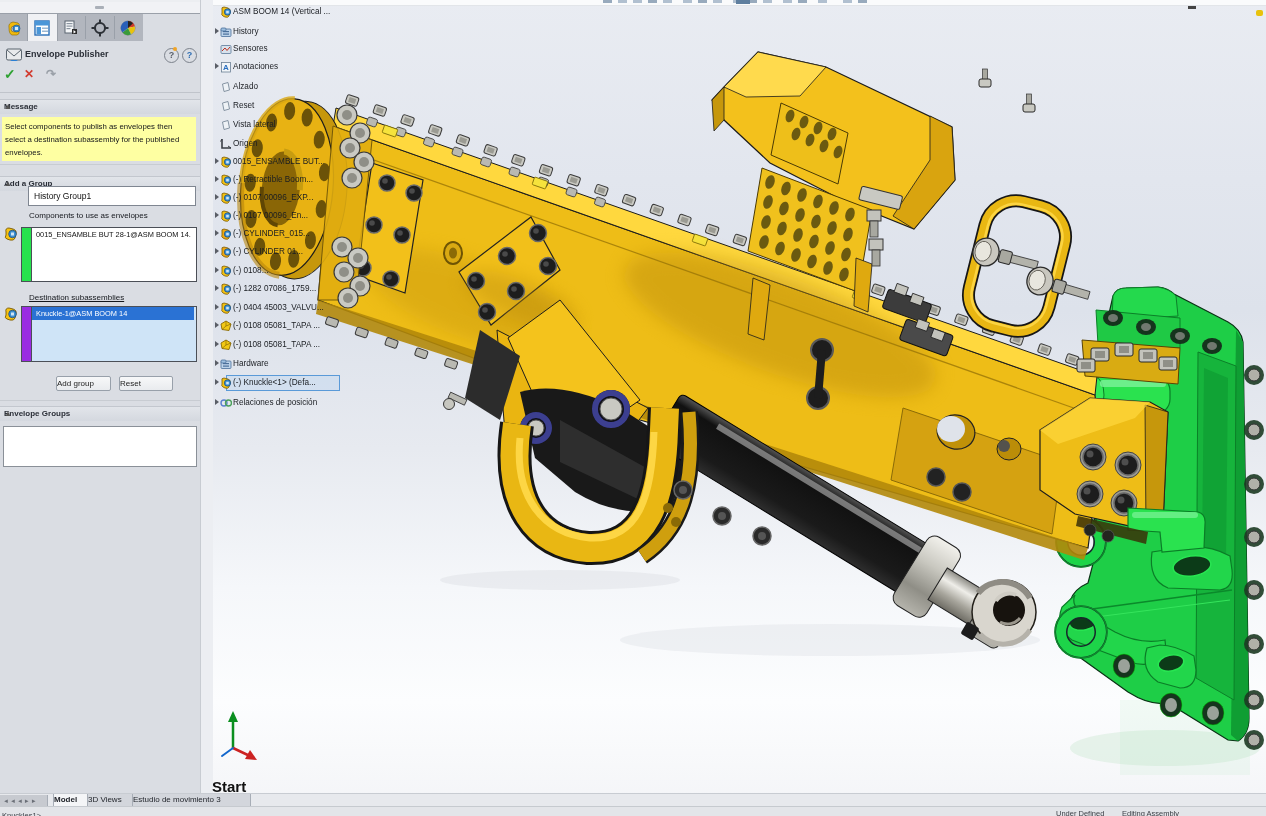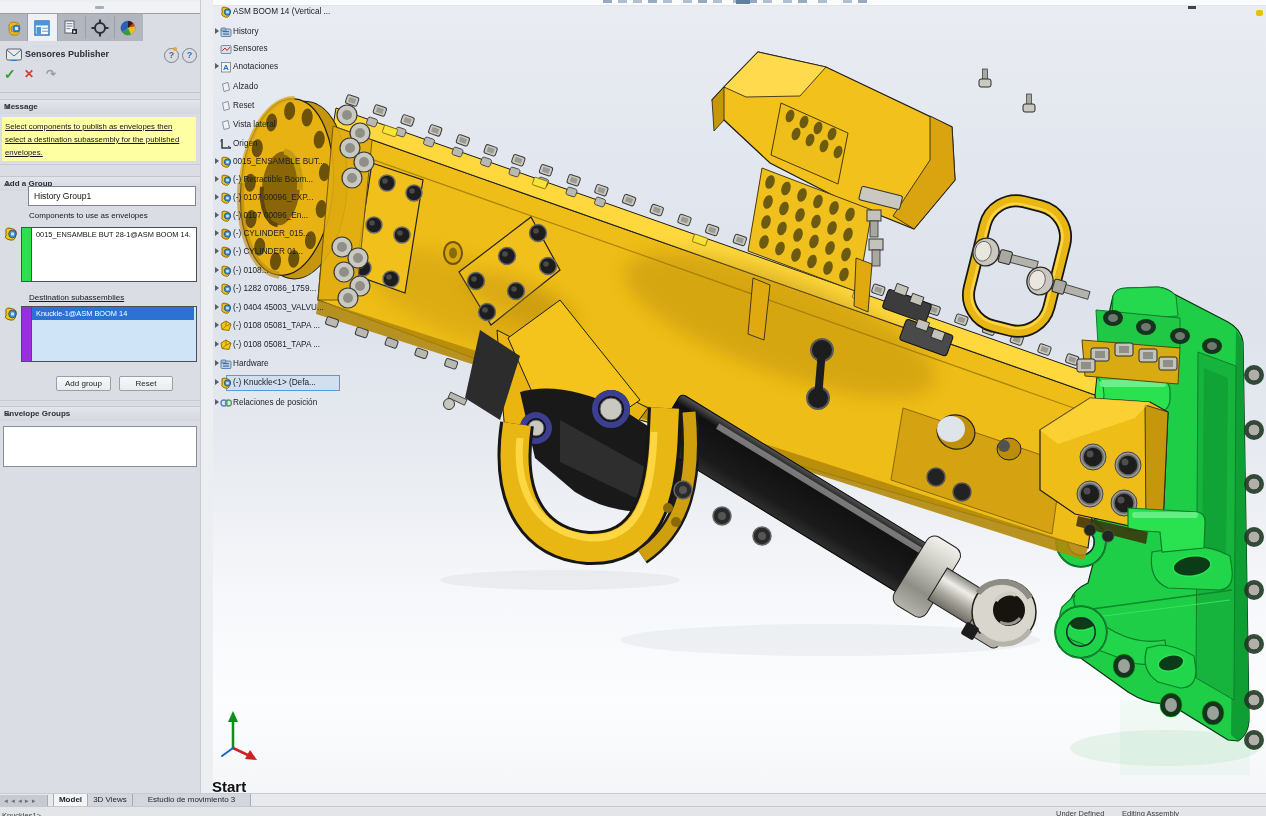--- a/index.html
+++ b/index.html
@@ -10,32 +10,32 @@
   
   #panel{left:0;top:0;width:200px;height:793px;background:#dadde3;}
   .hdrtxt{font-weight:bold;font-size:8px;color:#2b2f38;}
   .chev{position:absolute;right:7px;top:2px;font-size:8px;color:#555;}
   .grphdr{position:absolute;left:0;width:200px;height:14px;
           background:linear-gradient(180deg,#e2e5ea,#d4d8df);border-top:1px solid #c3c7ce;}
   .grphdr span{position:absolute;left:4px;top:2px;}
   .box{position:absolute;background:#fff;border:1px solid #7f8691;}
   .btn{position:absolute;background:linear-gradient(180deg,#f7f8f9,#e9ebee);
        border:1px solid #98a0aa;border-radius:2px;font-size:8px;color:#222;
-       text-align:center;line-height:13px;}
+       line-height:13px;}
   .dots{position:absolute;width:9px;height:3px;
         background:radial-gradient(circle 1px at 1px 1px,#8a8f98 60%,transparent 61%) 0 0/3px 3px;}
   
   .trow{position:absolute;height:13px;font-size:8.2px;color:#1a1d22;white-space:nowrap;}
   .trow .ar{position:absolute;left:-14px;top:2px;width:0;height:0;
             border-left:4px solid #5a5e66;border-top:3px solid transparent;border-bottom:3px solid transparent;}
   .trow .lbl{position:absolute;left:4px;top:1px;}
   .ticon{position:absolute;left:-9px;top:0;width:12px;height:12px;}
   
   #tabbar{left:0;top:793px;width:1266px;height:13px;background:#e7e9ed;border-top:1px solid #c8ccd2;}
-  .btab{position:absolute;top:0;height:12px;font-size:8px;color:#23262c;text-align:center;
+  .btab{position:absolute;top:0;height:12px;font-size:8px;color:#23262c;text-align:left;
         background:#d3d6dc;border:1px solid #a7adb6;border-top:none;line-height:12px;}
   #statusbar{left:0;top:806px;width:1266px;height:10px;background:#e3e5e9;border-top:1px solid #c6cacf;
              font-size:7.5px;color:#3a3e45;}
 </style>
 </head>
 <body>
 
 <div class="abs" style="left:200px;top:0;width:1066px;height:5px;background:#fafbfc;border-bottom:1px solid #e2e5e9;"></div>
 <div class="abs" id="topicons">
     <div class="abs" style="left:603px;top:0;width:9px;height:3px;background:#7f96ac;opacity:0.8;"></div>
@@ -793,36 +793,36 @@
 <path d="M8,1 A7,7 0 0 1 13,3.2 L8,8 Z" fill="#222"></path>
         </svg>
       </div>
   </div>
 
   <div class="abs" id="pmheadicon" style="left:6px;top:47px;width:16px;height:13px;"><svg width="16" height="13">
 <rect x="0.5" y="1" width="15" height="11" rx="1.5" fill="#e8eaec" stroke="#5a646e" stroke-width="1"></rect>
 <path d="M1,2 L8,8 L15,2" fill="none" stroke="#5a646e" stroke-width="1"></path>
 <path d="M4,12 Q8,15 12,12 Z" fill="#2a7fd4"></path>
       </svg></div>
-  <div class="abs hdrtxt" style="left:25px;top:49px;font-size:9px;">Sensores Publisher</div>
+  <div class="abs hdrtxt" style="left:25px;top:49px;font-size:9px;">Envelope Publisher</div>
   <div class="abs" style="left:164px;top:48px;width:13px;height:13px;border:1.5px solid #7c828c;border-radius:50%;color:#5b616b;font-size:9px;font-weight:bold;text-align:center;line-height:13px;">?</div>
   <div class="abs" style="left:173px;top:47px;width:4px;height:4px;background:#f0a428;border-radius:50%;"></div>
   <div class="abs" style="left:182px;top:48px;width:13px;height:13px;border:1.5px solid #7c828c;border-radius:50%;color:#2f6fb4;font-size:9px;font-weight:bold;text-align:center;line-height:13px;">?</div>
 
   <div class="abs" style="left:4px;top:66px;width:15px;height:15px;color:#2fa233;font-size:14px;font-weight:bold;">✓</div>
   <div class="abs" style="left:24px;top:67px;width:14px;height:14px;color:#d23b2f;font-size:12px;font-weight:bold;">✕</div>
   <div class="abs" style="left:42px;top:67px;width:14px;height:14px;color:#9aa0a8;font-size:12px;font-weight:bold;transform:scaleX(-1);">↶</div>
   <div class="abs" style="left:0;top:92px;width:200px;height:1px;background:#c0c4cb;"></div>
 
   <div class="grphdr" style="top:99px;">
       <span class="hdrtxt">Message</span>
       <span class="chev">▲</span>
     </div>
   <div class="abs" style="left:2px;top:117px;width:194px;height:44px;background:#feffa2;"></div>
-  <div class="abs" style="left:5px;top:120px;width:190px;font-size:7.8px;line-height:13px;color:#14161a;text-decoration:underline;">Select components to publish as envelopes then<br>select a destination subassembly for the published<br>envelopes.</div>
+  <div class="abs" style="left:5px;top:120px;width:190px;font-size:7.8px;line-height:13px;color:#14161a;">Select components to publish as envelopes then<br>select a destination subassembly for the published<br>envelopes.</div>
   <div class="abs" style="left:0;top:164px;width:200px;height:1px;background:#c8ccd2;"></div>
 
   <div class="grphdr" style="top:168px;margin-top:8px;">
       <span class="hdrtxt">Add a Group</span>
       <span class="chev">▲</span>
     </div>
   <div class="box" style="left:28px;top:186px;width:166px;height:18px;"></div>
   <div class="abs" style="left:34px;top:191px;font-size:8.5px;color:#111;">History Group1</div>
   <div class="abs" style="left:29px;top:211px;font-size:8px;color:#15181d;">Components to use as envelopes</div>
   <div class="abs" id="icon-comp" style="left:3px;top:227px;width:15px;height:14px;"><svg width="15" height="14">

